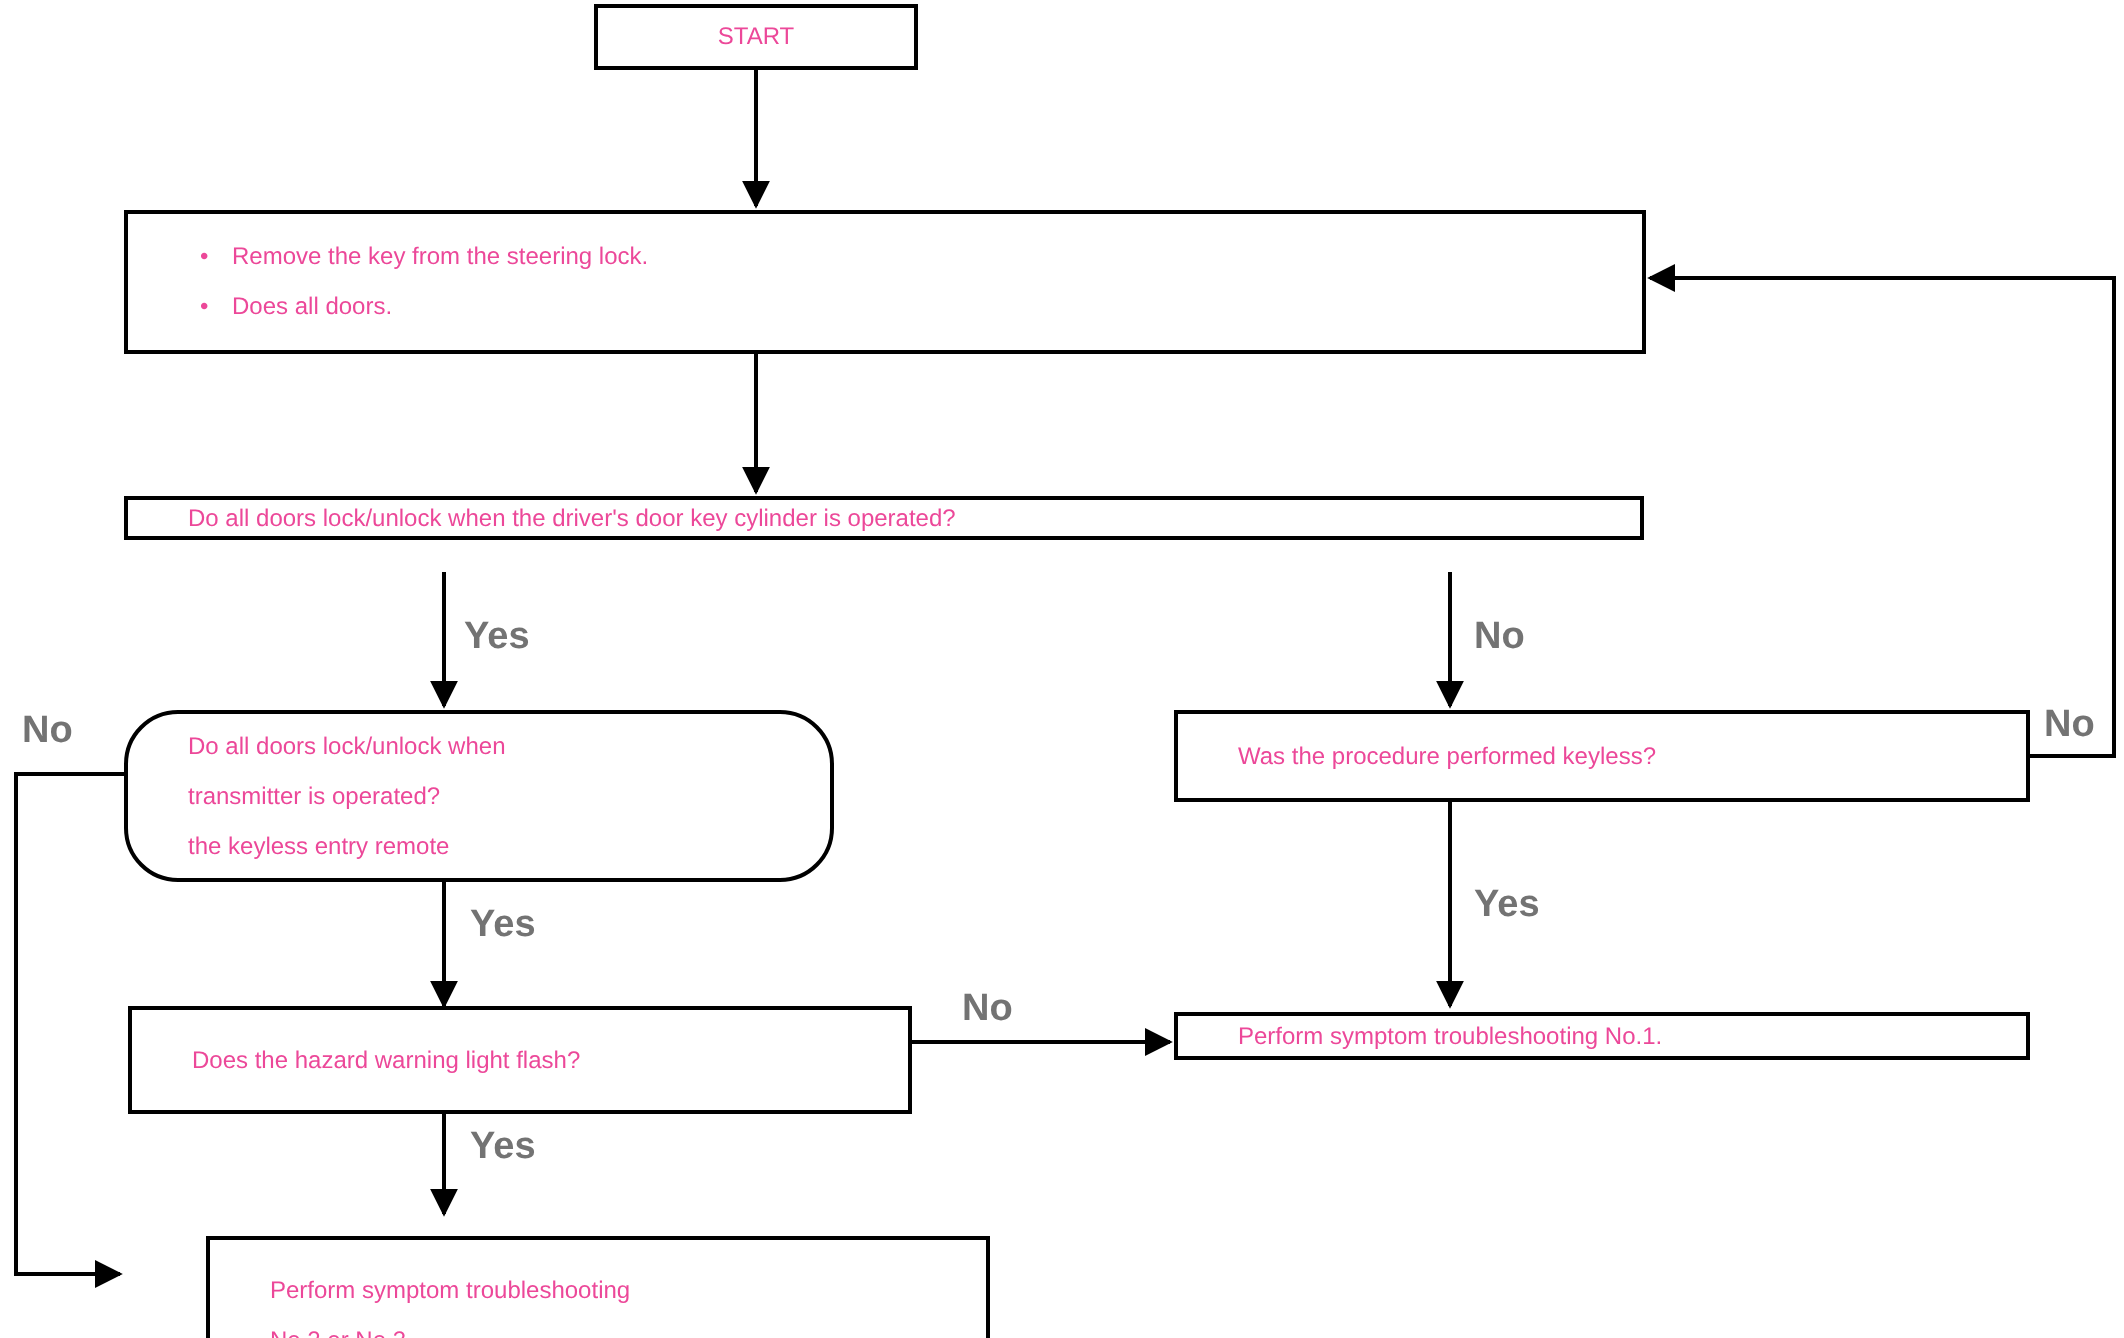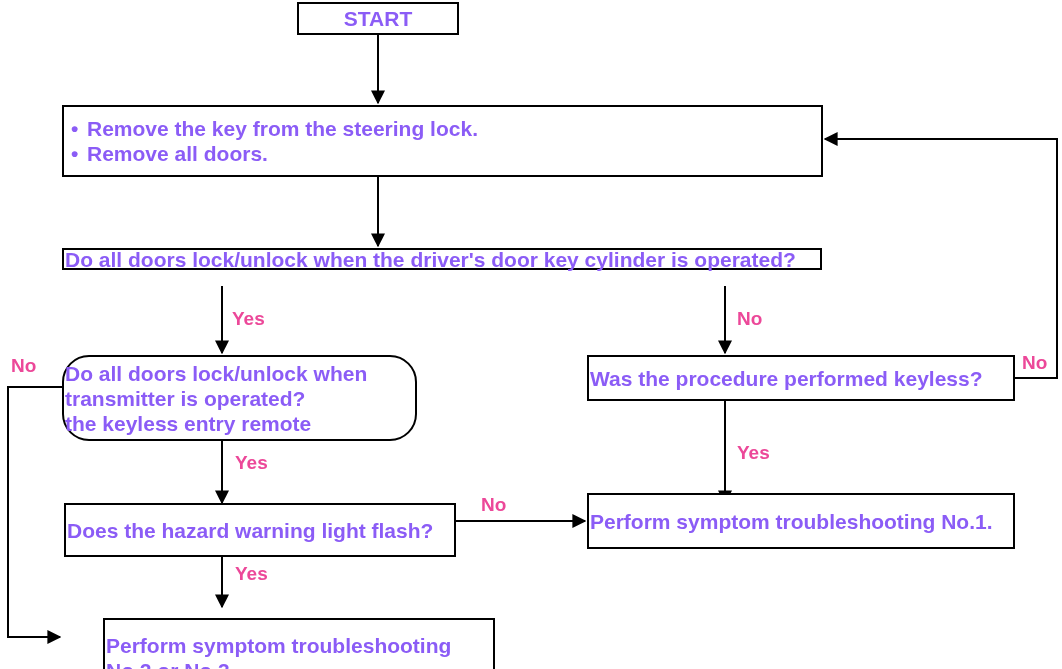--- a/index.html
+++ b/index.html
@@ -21,33 +21,32 @@
     top: 0;
     width: 1062px;
     height: 669px;
     pointer-events: none;
   }
   .node {
     position: absolute;
     box-sizing: border-box;
     border: 2px solid #000000;
     background: #ffffff;
-    color: #8b5cf6;
-    font-size: 21px;
+    color: #ec4899;
+    font-size: 12px;
     line-height: 25px;
     display: flex;
     flex-direction: column;
     justify-content: center;
-    font-weight: bold;
   }
   .node .line {
     white-space: nowrap;
   }
   .node.pad {
-    padding: 0 1px;
+    padding: 0 30px;
   }
   .node.center-text {
     align-items: flex-start;
   }
   .bullets {
     list-style: none;
     margin: 0;
     padding: 0 0 0 22px;
   }
   .bullets li {
@@ -59,21 +58,21 @@
     content: "\2022";
     position: absolute;
     left: -16px;
     top: 0;
   }
   .edge-label {
     position: absolute;
     font-family: "Liberation Sans", sans-serif;
     font-size: 19px;
     font-weight: bold;
-    color: #ec4899;
+    color: #737373;
     white-space: nowrap;
   }
 </style>
 </head>
 <body>
 
 <div id="canvas">
 
   <svg id="edges" viewBox="0 0 1062 669" width="1062" height="669">
     <defs>
@@ -95,21 +94,21 @@
     </g>
   </svg>
 
   <div class="node" style="left:297px; top:2px; width:162px; height:33px; align-items:center; justify-content:center;">
     <span class="line">START</span>
   </div>
 
   <div class="node pad" style="left:62px; top:105px; width:761px; height:72px;">
     <ul class="bullets">
       <li>Remove the key from the steering lock.</li>
-      <li>Remove all doors.</li>
+      <li>Does all doors.</li>
     </ul>
   </div>
 
   <div class="node pad" style="left:62px; top:248px; width:760px; height:22px;">
     <span class="line">Do all doors lock/unlock when the driver's door key cylinder is operated?</span>
   </div>
 
   <div class="node pad center-text" style="left:62px; top:355px; width:355px; height:86px;border-radius:27px;">
     <span class="line">Do all doors lock/unlock when</span>
     <span class="line">transmitter is operated?</span>
@@ -117,21 +116,21 @@
   </div>
 
   <div class="node pad" style="left:587px; top:355px; width:428px; height:46px;">
     <span class="line">Was the procedure performed keyless?</span>
   </div>
 
   <div class="node pad" style="left:64px; top:503px; width:392px; height:54px;">
     <span class="line">Does the hazard warning light flash?</span>
   </div>
 
-  <div class="node pad" style="left:587px; top:493px; width:428px; height:56px;">
+  <div class="node pad" style="left:587px; top:506px; width:428px; height:24px;">
     <span class="line">Perform symptom troubleshooting No.1.</span>
   </div>
 
   <div class="node pad center-text" style="left:62px; top:618px; width:392px; height:79px;margin-left:41px;">
     <span class="line">Perform symptom troubleshooting</span>
     <span class="line">No.2 or No.3.</span>
   </div>
 
   <span class="edge-label" style="left:232px; top:308px;">Yes</span>
   <span class="edge-label" style="left:737px; top:308px;">No</span>

